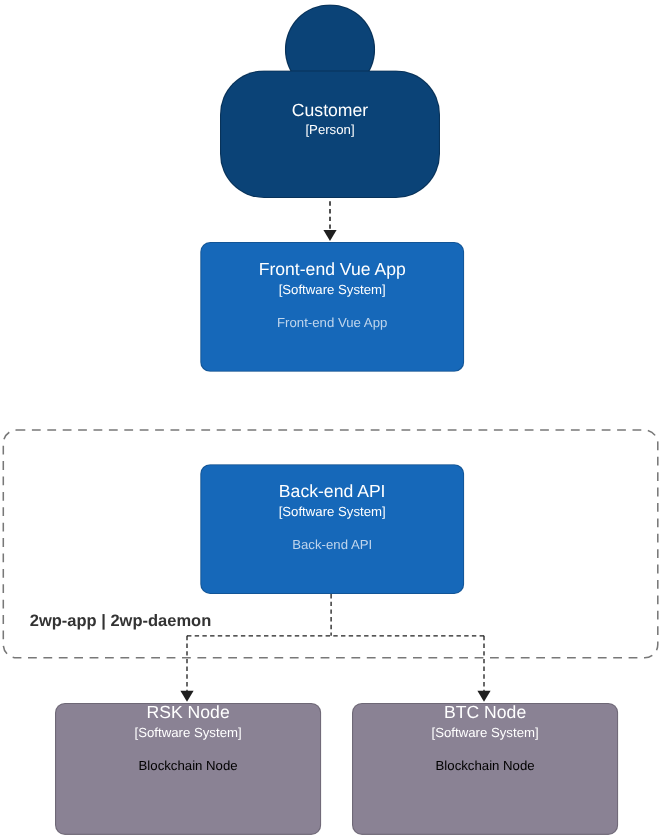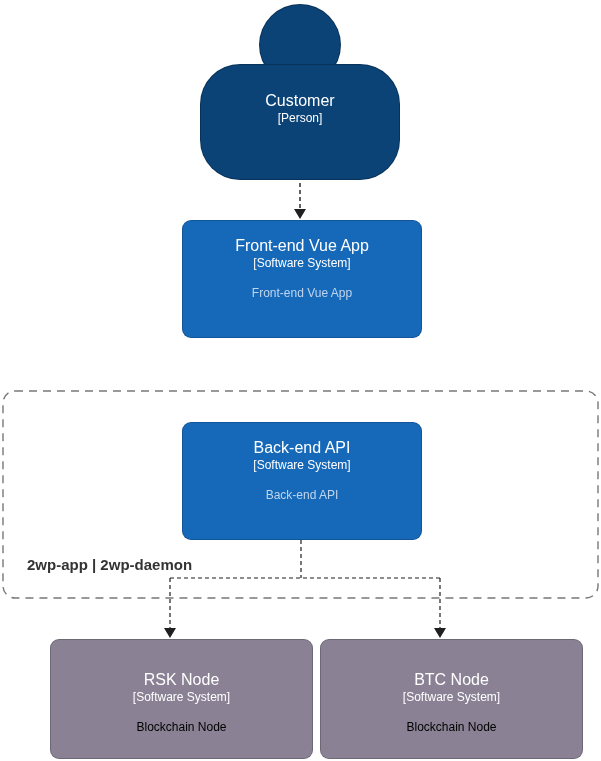--- a/index.html
+++ b/index.html
@@ -37,24 +37,23 @@
     border: 1px solid rgba(0,0,0,0.25);
     padding-top: 27px;
   }
   .sys-box {
     width: 240px; height: 118px;
     border-radius: 9px;
     border: 1px solid rgba(0,0,0,0.18);
     padding-top: 16px;
   }
   .ext-box {
-    width: 263px; height: 120px;
+    width: 242px; height: 120px;
     border-radius: 9px;
     border: 1px solid rgba(0,0,0,0.20);
-    padding-top: 31px;
   }
   .node-title   { font-size: 16px; font-weight: normal; line-height: 18px; }
   .node-subtitle{ font-size: 12px; line-height: 15px; margin-top: 1px; }
   .node-desc    { font-size: 12px; line-height: 14px; margin-top: 15px; }
   .desc-person  { color: #b5c4d8; }
   .desc-system  { color: #bfd5ec; }
   .desc-ext     { color: #000000; }
   .boundary-label {
     position: absolute;
     left: 11px; top: 556px;

